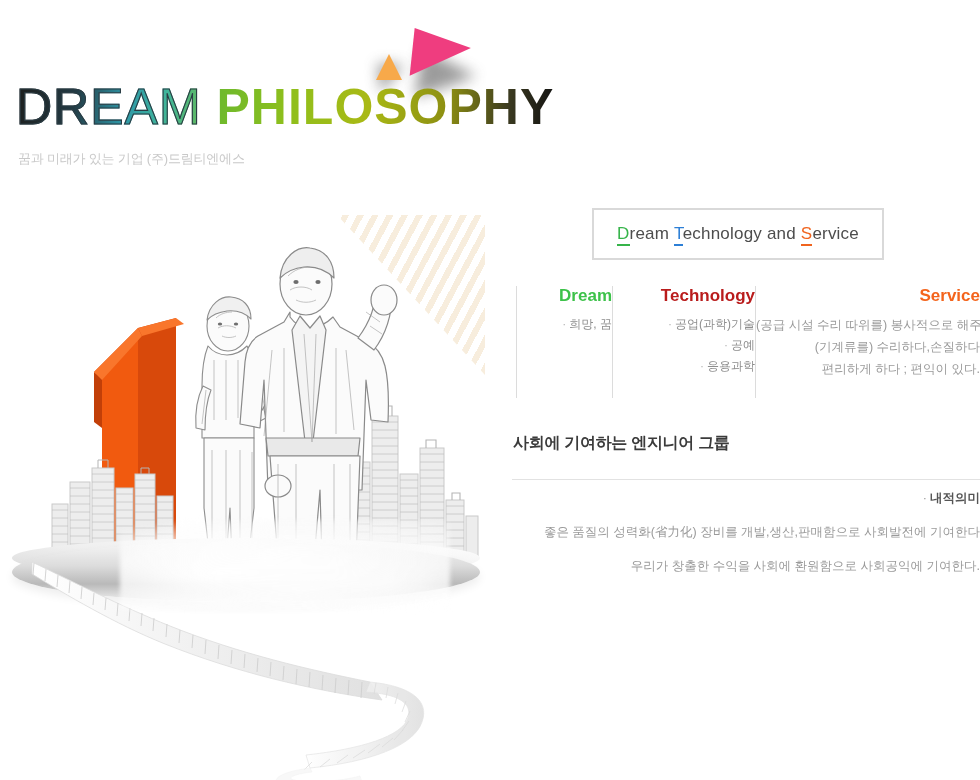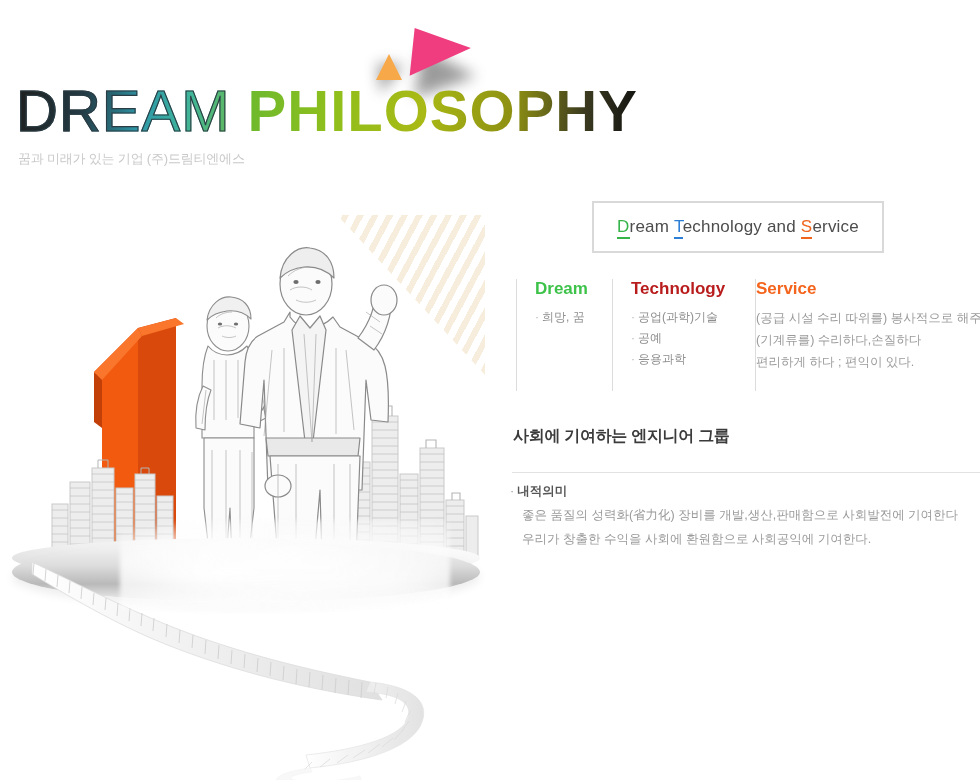--- a/index.html
+++ b/index.html
@@ -66,21 +66,21 @@
   }
   
   #tri-orange {
     border-bottom: 26px solid #f7a94a;
   }
 
   
   #wordmark {
     position: absolute;
     left: 16px; top: 82px;
-    font-size: 58px;
+    font-size: 50px;
     letter-spacing: 1px;
     line-height: 1;
     white-space: nowrap;
   }
   #wordmark-dream {
     font-weight: 300;
     color: #2b3c44;
     -webkit-text-fill-color: transparent;
     background: linear-gradient(100deg, #1d1d1b 0%, #233b45 32%, #2e98a8 58%, #3fb59b 78%, #62b95a 100%);
     -webkit-background-clip: text;
@@ -156,22 +156,22 @@
                 radial-gradient(ellipse at 62% 40%, rgba(248,248,248,.95) 0%, rgba(250,250,250,.6) 40%, rgba(255,255,255,0) 72%),
                 radial-gradient(ellipse at 80% 70%, rgba(255,255,255,.9) 0%, rgba(255,255,255,0) 65%);
     filter: blur(2px);
     pointer-events: none;
   }
   #stair { position: absolute; left: 10px; top: 360px; width: 480px; height: 250px; }
 
   
   #right-panel {
     position: absolute;
-    left: 500px; top: 183px;
-    width: 480px; height: 590px;
+    left: 500px; top: 190px;
+    width: 480px; height: 590px; text-align: right;
   }
 
   #dts-box {
     position: absolute;
     left: 92px; top: 18px;
     width: 288px; height: 48px;
     border: 2px solid #d9d9d9;
     display: flex;
     align-items: center;
     justify-content: center;
@@ -243,21 +243,21 @@
     font-size: 12.5px;
     font-weight: 700;
     color: #555555;
     margin-top: 0;
     white-space: nowrap;
   }
   .meaning-term .dot { color: #9a9a9a; font-weight: 400; margin-right: 3px; }
   .meaning-desc {
     font-size: 12.5px;
     color: #9a9a9a;
-    margin-top: 7px;
+    margin-top: 17px;
     margin-left: 12px;
     white-space: nowrap;
   }
 </style>
 </head>
 <body>
 
 <div id="header">
 
   <div id="tri-pink-shadow" class="tri-shadow"></div>

